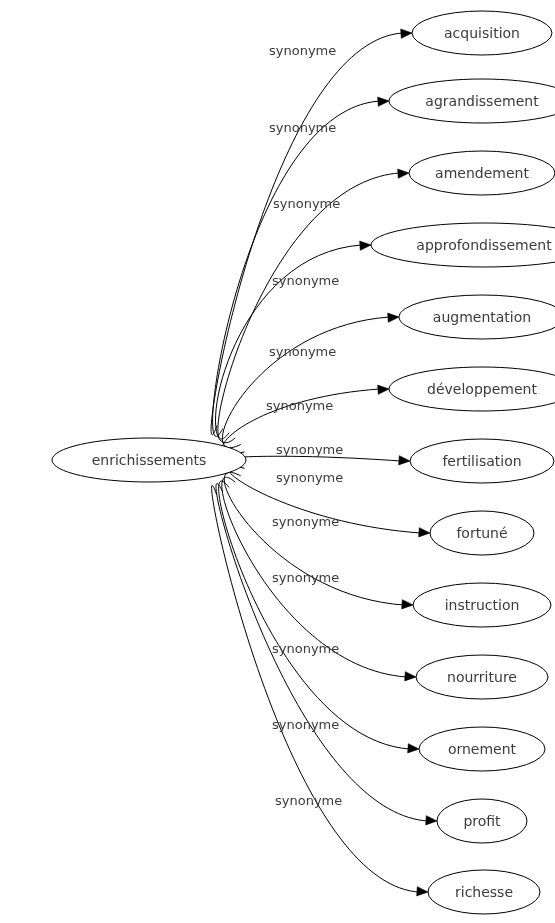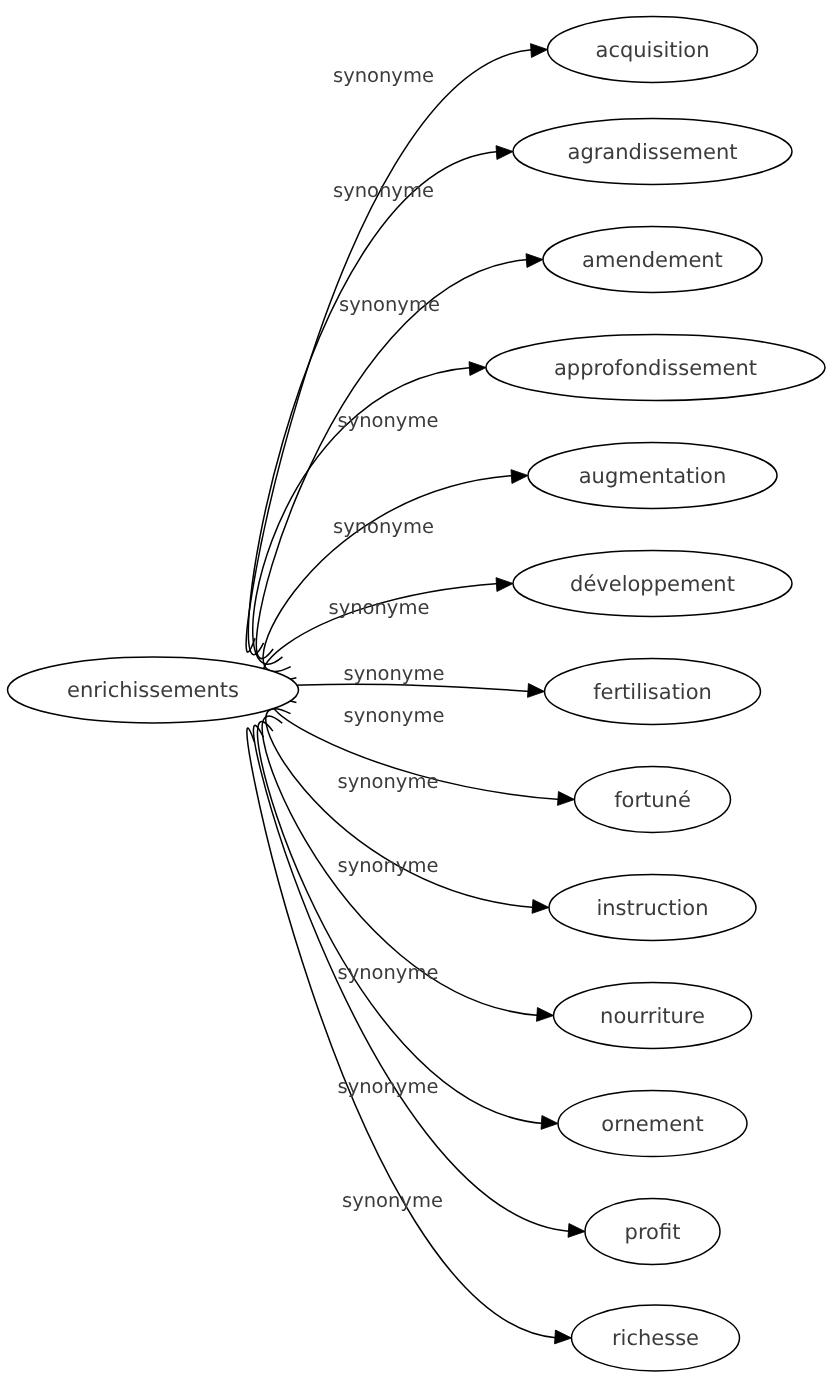--- a/index.html
+++ b/index.html
@@ -11,20 +11,21 @@
     width: 555px;
     height: 923px;
     overflow: hidden;
     font-family: "DejaVu Sans", sans-serif;
   }
   #graph-root {
     position: relative;
     width: 446px;
     height: 923px;
     background: #ffffff;
+    margin-left: 47px;
   }
   svg#graph-svg {
     display: block;
     width: 555px;
     height: 923px;
   }
   .node-ellipse {
     fill: #ffffff;
     stroke: #000000;
     stroke-width: 1;

